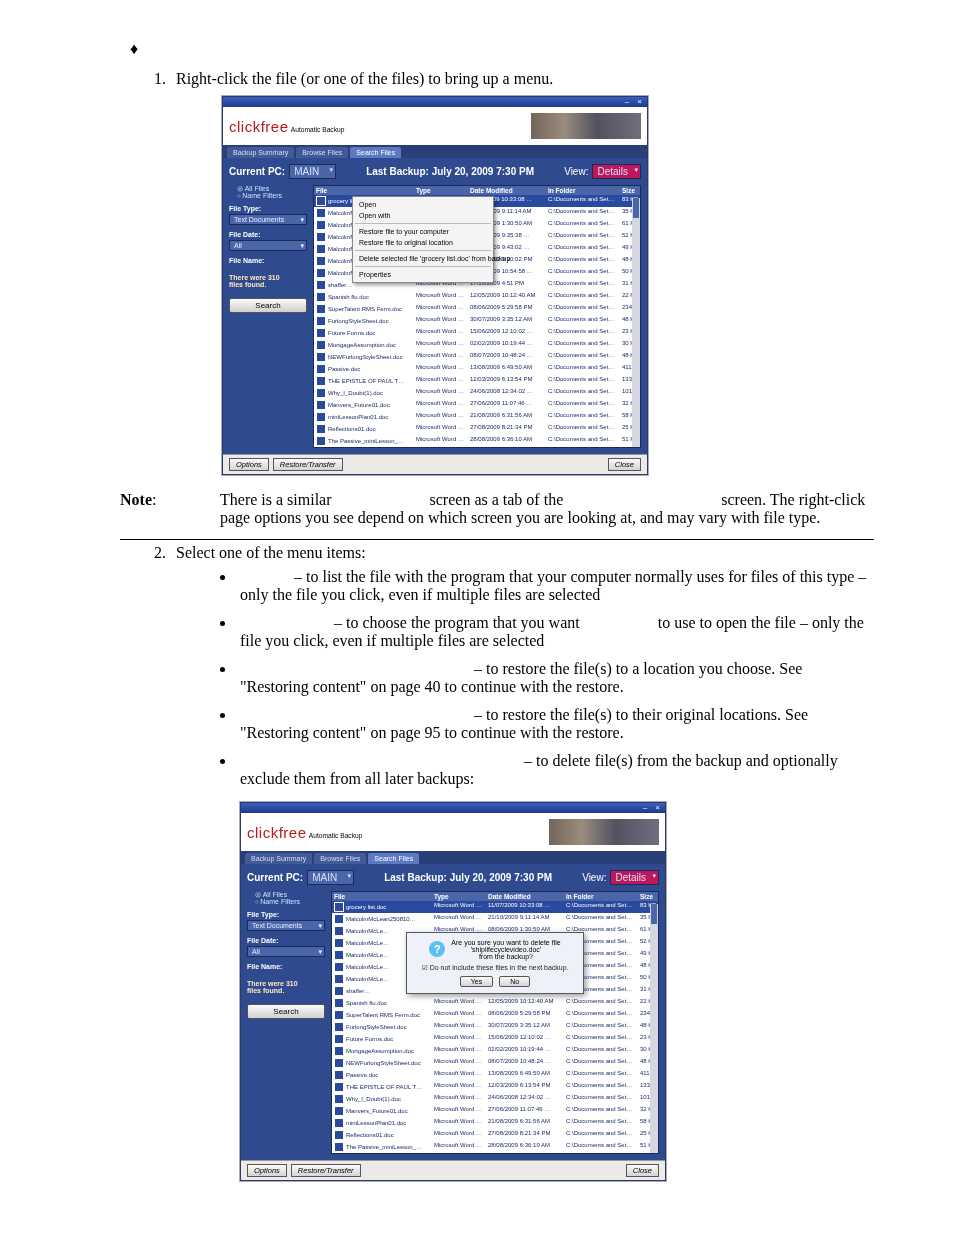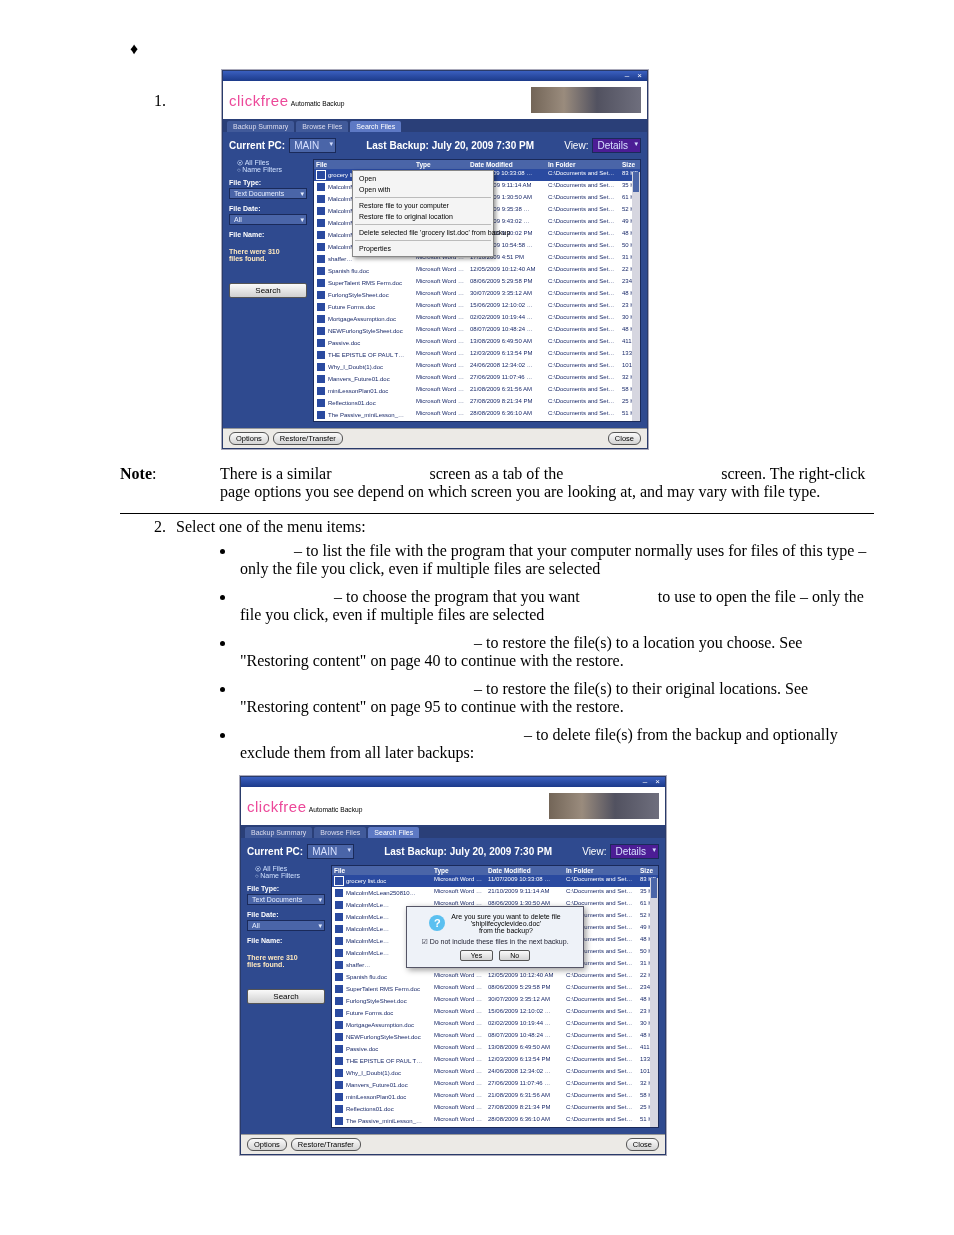--- a/index.html
+++ b/index.html
@@ -85,21 +85,21 @@
     display: flex;
     align-items: center;
     justify-content: space-between;
     padding: 0 6px;
   }
   .cf-logo {
     font-family: Arial, sans-serif;
     font-size: 15px;
     font-weight: normal;
     letter-spacing: 0.5px;
-    color: #ec4899;
+    color: #b91c1c;
   }
   .cf-imagestrip {
     width: 110px;
     height: 26px;
     background: linear-gradient(90deg, #5a4a3a 0%, #887766 30%, #334 60%, #556 100%);
     opacity: 0.85;
   }
   .cf-tabs {
     background: #2a3f78;
     padding: 2px 4px 0 4px;
@@ -146,21 +146,21 @@
   }
   .cf-toolbar .lastbk {
     margin-left: 30px;
     font-weight: bold;
   }
   .cf-toolbar .view {
     margin-left: auto;
     font-weight: normal;
   }
   .cf-toolbar .viewsel {
-    background: #4c1d95;
+    background: #be185d;
     border: 1px solid #1a2a5a;
     padding: 1px 12px 1px 4px;
     margin-left: 4px;
     position: relative;
     color: #d6e0ff;
   }
   .cf-toolbar .viewsel::after {
     content: "▾";
     position: absolute;
     right: 2px;
@@ -222,21 +222,21 @@
     margin-top: 2px;
   }
   .cf-side .searchbtn {
     background: linear-gradient(#fafafa, #d0d0d0);
     border: 1px solid #555;
     color: #000;
     text-align: center;
     padding: 2px 0;
     font-size: 8px;
     border-radius: 2px;
-    margin-top: 15px;
+    margin-top: 4px;
   }
 
   .cf-list {
     flex: 1;
     position: relative;
     background: #fff;
     border: 1px solid #1a2a5a;
     overflow: hidden;
   }
   .cf-thead {
@@ -357,31 +357,33 @@
     padding: 3px 6px;
     display: flex;
     gap: 4px;
     border-top: 1px solid #999;
   }
   .cf-footer .fbtn {
     background: linear-gradient(#fafafa, #d4d4d4);
     border: 1px solid #555;
     padding: 1px 6px;
     font-size: 7.5px;
-    border-radius: 6px;
+    border-radius: 0;
+    font-style: italic;
   }
   .cf-footer .spacer { flex:1; }
 </style>
 </head>
 <body>
 
 <div class="diamond">♦</div>
 
 <ol class="numbered">
   <li>
+    <span>Right-click the file (or one of the files) to bring up a menu.</span>
 
     
     <div class="cf-window">
       <div class="cf-titlebar">
         <span class="winbtns">– ×</span>
       </div>
       <div class="cf-header">
         <div>
           <span class="cf-logo">clickfree</span>
           <small>Automatic Backup</small>

